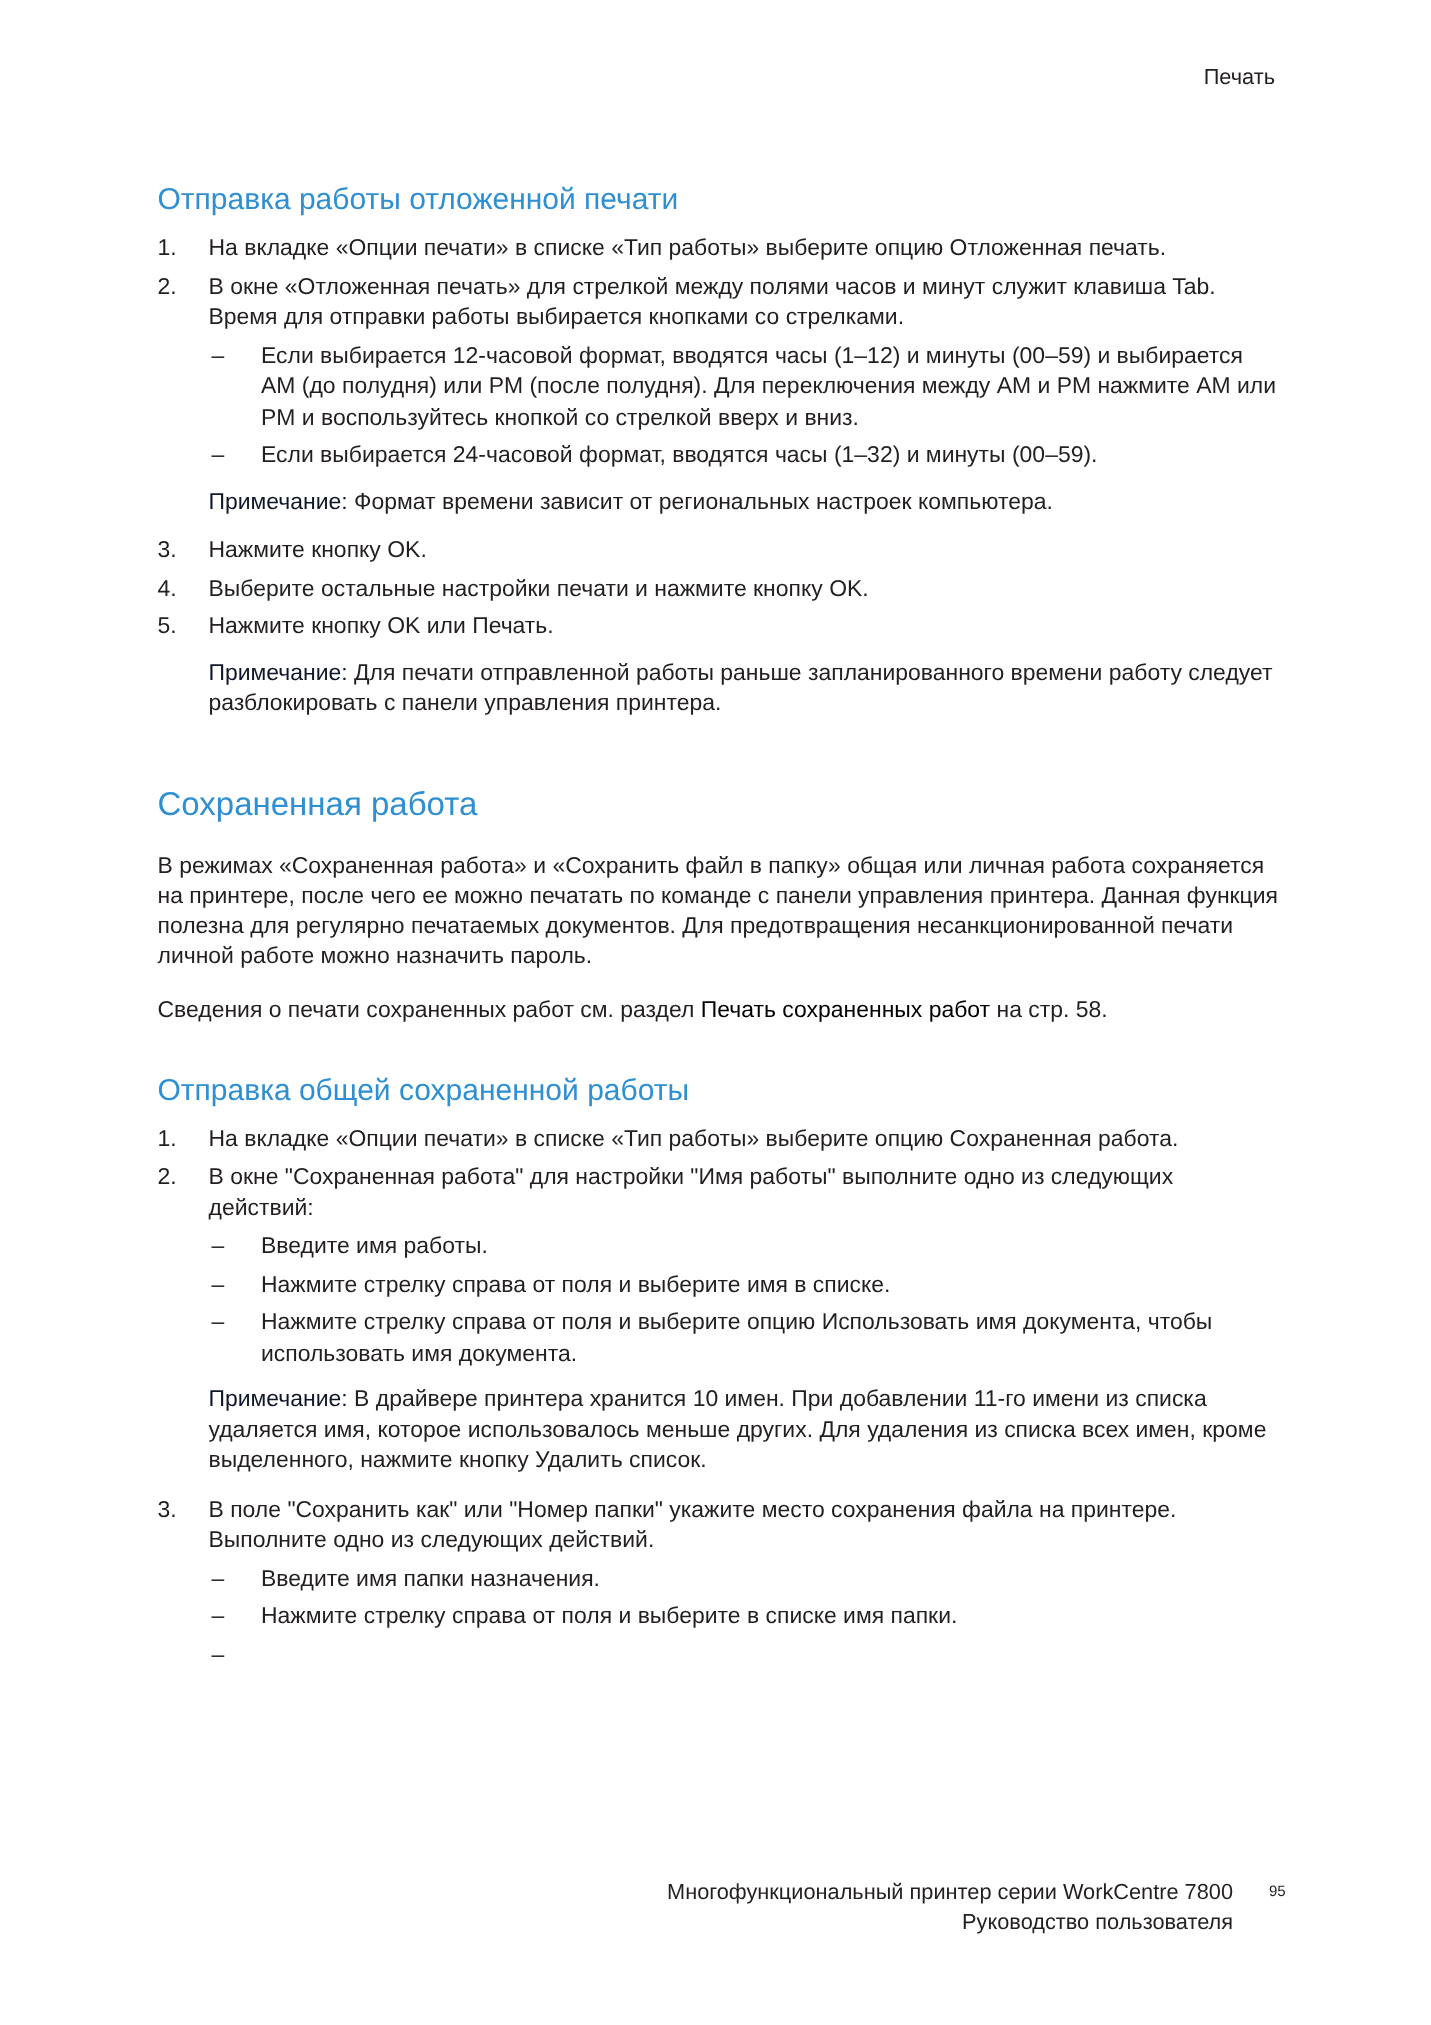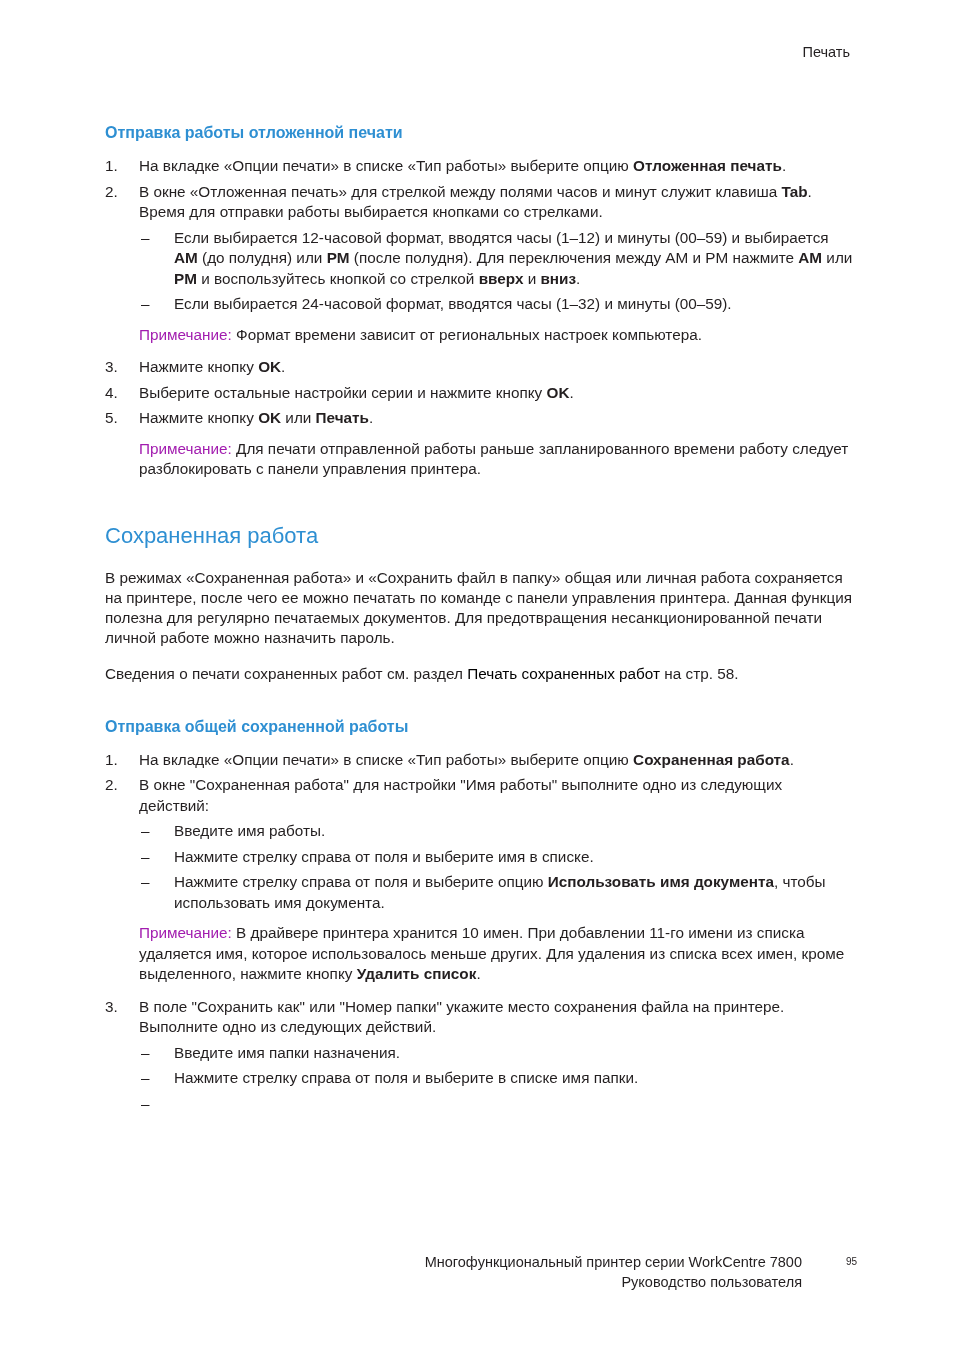--- a/index.html
+++ b/index.html
@@ -29,22 +29,22 @@
       color: #231f20;
     }
     .content {
       position: absolute;
       left: 105px;
       top: 120px;
       width: 750px;
     }
     .h2 {
       color: #2e8fd2;
-      font-weight: bold;
-      font-size: 16px;
+      font-weight: normal;
+      font-size: 20px;
       margin: 0 0 10px 0;
       line-height: 26px;
     }
     .h1 {
       color: #2e8fd2;
       font-weight: normal;
       font-size: 22px;
       margin: 0 0 18px 0;
       line-height: 28px;
     }
@@ -78,36 +78,36 @@
     .dash-mark {
       position: absolute;
       left: 2px;
       top: 0;
     }
     .note {
       line-height: 20.5px;
       margin: 10px 0 12px 0;
     }
     .note-label {
-      color: #a21caf;
+      color: #0f172a;
     }
     .para {
       line-height: 20px;
       margin: 0 0 16px 0;
     }
     .link {
       color: #000000;
       text-decoration: none;
       cursor: pointer;
     }
-    b { font-weight: bold; }
+    b { font-weight: normal; }
     .footer {
       position: absolute;
       top: 1252px;
-      right: 152px;
+      right: 132px;
       text-align: right;
       font-size: 14.5px;
       line-height: 20px;
     }
     .page-num {
       position: absolute;
       top: 1252px;
       left: 846px;
       font-size: 10px;
       line-height: 20px;
@@ -136,21 +136,21 @@
             <li class="dash-item"><span class="dash-mark">–</span><span><span>Если выбирается 24-часовой формат, вводятся часы (1–32) и минуты (00–59).</span></span></li>
           </ul>
           <div class="note"><span class="note-label">Примечание:</span><span> Формат времени зависит от региональных настроек компьютера.</span></div>
         </li>
         <li class="step">
           <span class="step-num">3.</span>
           <div><span>Нажмите кнопку </span><b>OK</b><span>.</span></div>
         </li>
         <li class="step">
           <span class="step-num">4.</span>
-          <div><span>Выберите остальные настройки серии и нажмите кнопку </span><b>OK</b><span>.</span></div>
+          <div><span>Выберите остальные настройки печати и нажмите кнопку </span><b>OK</b><span>.</span></div>
         </li>
         <li class="step">
           <span class="step-num">5.</span>
           <div><span>Нажмите кнопку </span><b>OK</b><span> или </span><b>Печать</b><span>.</span></div>
           <div class="note"><span class="note-label">Примечание:</span><span> Для печати отправленной работы раньше запланированного времени работу следует разблокировать с панели управления принтера.</span></div>
         </li>
       </ol>
 
     <div style="height: 30px;"></div>
 

